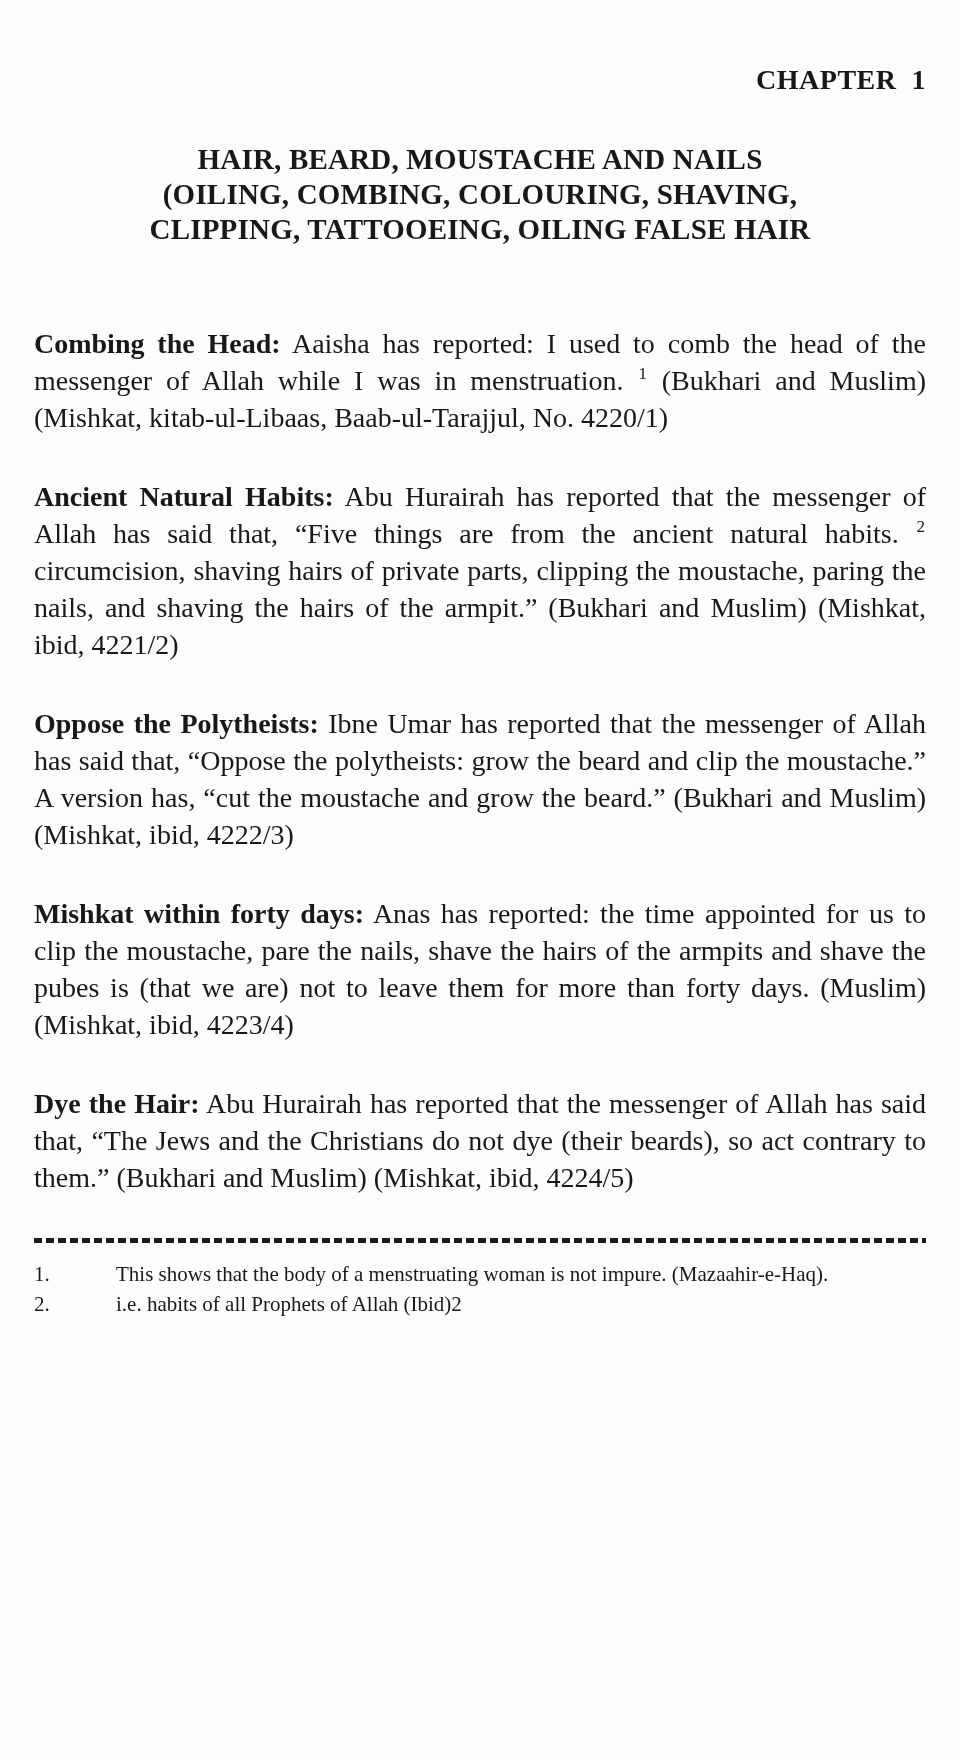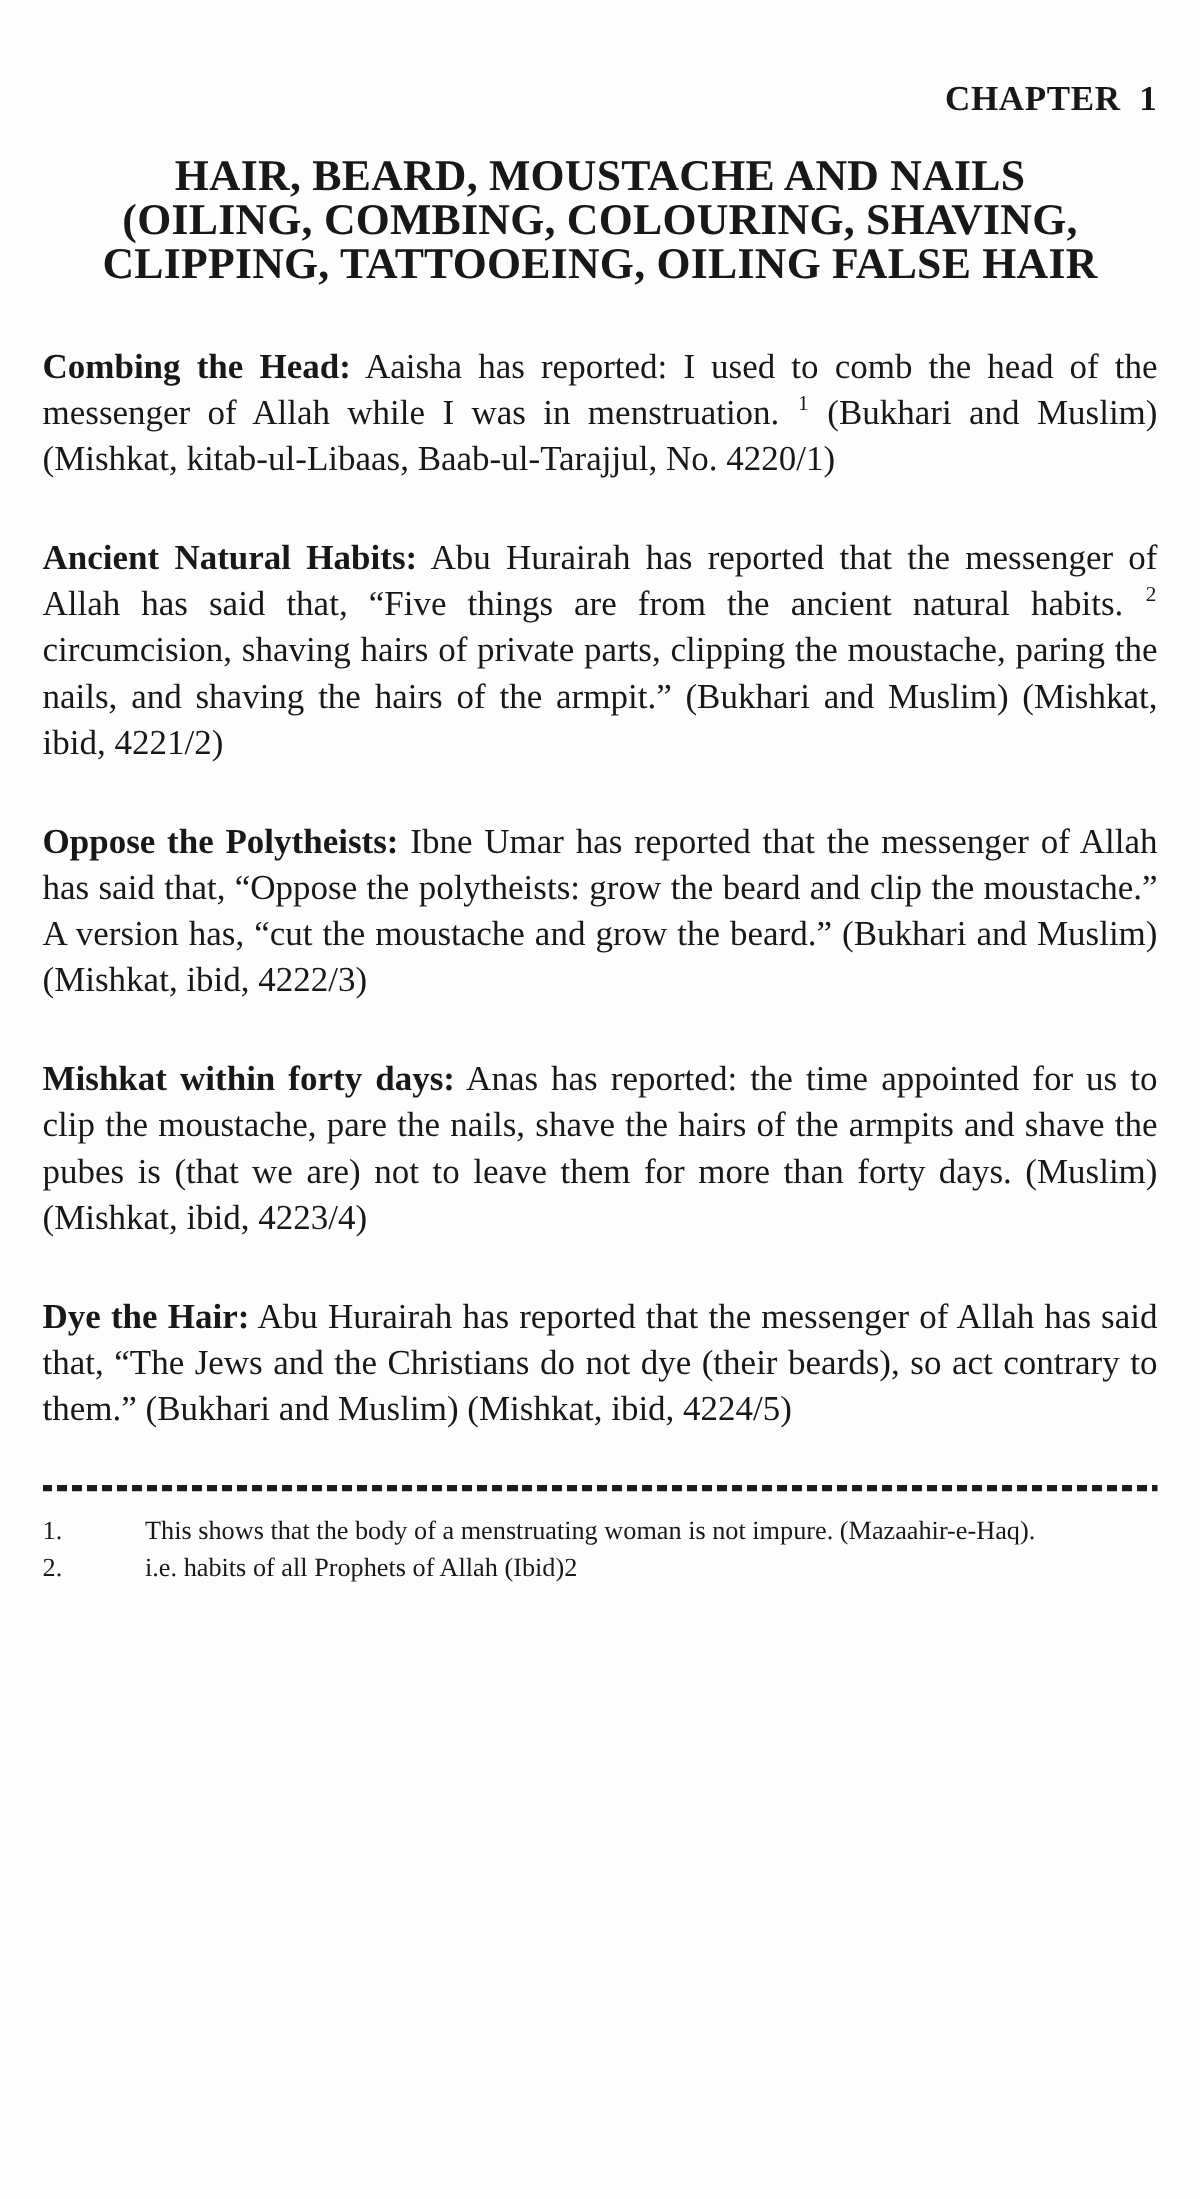--- a/index.html
+++ b/index.html
@@ -15,28 +15,28 @@
 
   .chapter-heading {
     text-align: right;
     font-weight: 700;
     font-size: 28px;
     line-height: 36px;
     letter-spacing: 0.5px;
     white-space: pre-wrap;
   }
   .book-title {
-    margin-top: 25px;
+    margin-top: 44px;
     text-align: center;
     font-weight: 700;
-    font-size: 35px;
+    font-size: 29px;
     line-height: 35px;
     letter-spacing: 0.2px;
   }
-  .paragraphs { margin-top: 47px; }
+  .paragraphs { margin-top: 78px; }
   .para {
     font-size: 28px;
     line-height: 37px;
     text-align: justify;
     margin: 0 0 42px 0;
   }
   .para b { font-weight: 700; }
   .fn-ref {
     font-size: 17px;
     line-height: 0;

